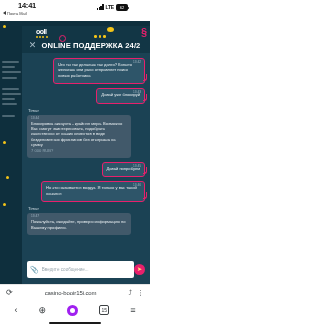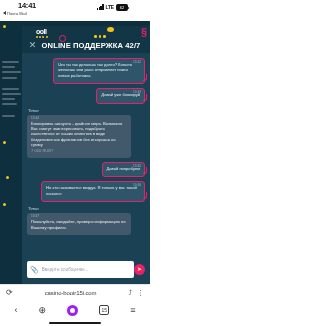--- a/index.html
+++ b/index.html
@@ -241,21 +241,21 @@
       </div>
       <div class="hdr-ring"></div>
       <div class="hdr-dots">
           <i></i>
           <i></i>
           <i></i>
         </div>
       <div class="hdr-coin"></div>
       <div class="squig">§</div>
       <div class="close-x">✕</div>
-      <div class="hdr-title">ONLINE ПОДДЕРЖКА 42/7</div>
+      <div class="hdr-title">ONLINE ПОДДЕРЖКА 24/2</div>
     </div>
 
     <div class="msgs">
 
       <div class="row out">
         <div class="bubble out">
           <span class="time">13:42</span>
           <div class="btxt">Что ты так делаешь так долго? Копыто желаешь или рано отправляет поиск новых работника</div>
           <span class="tail"></span>
         </div>

